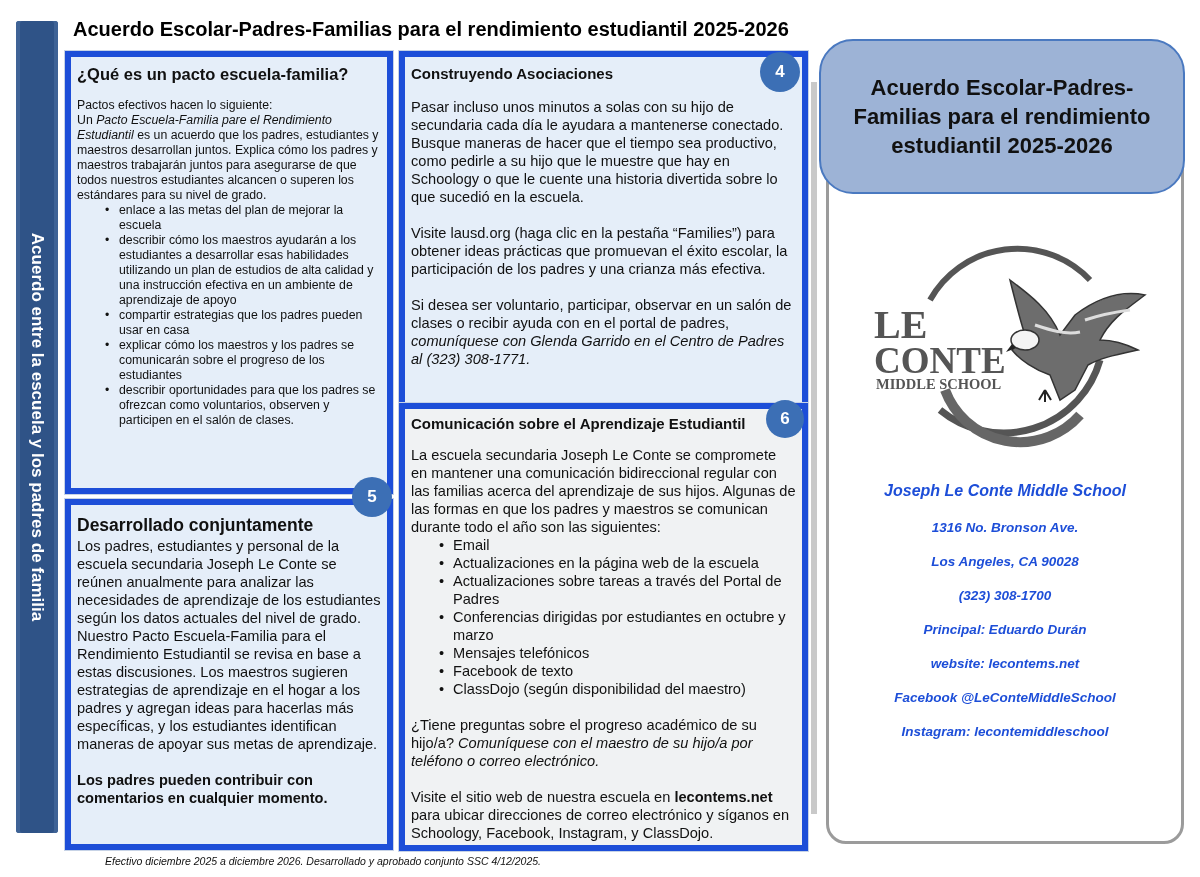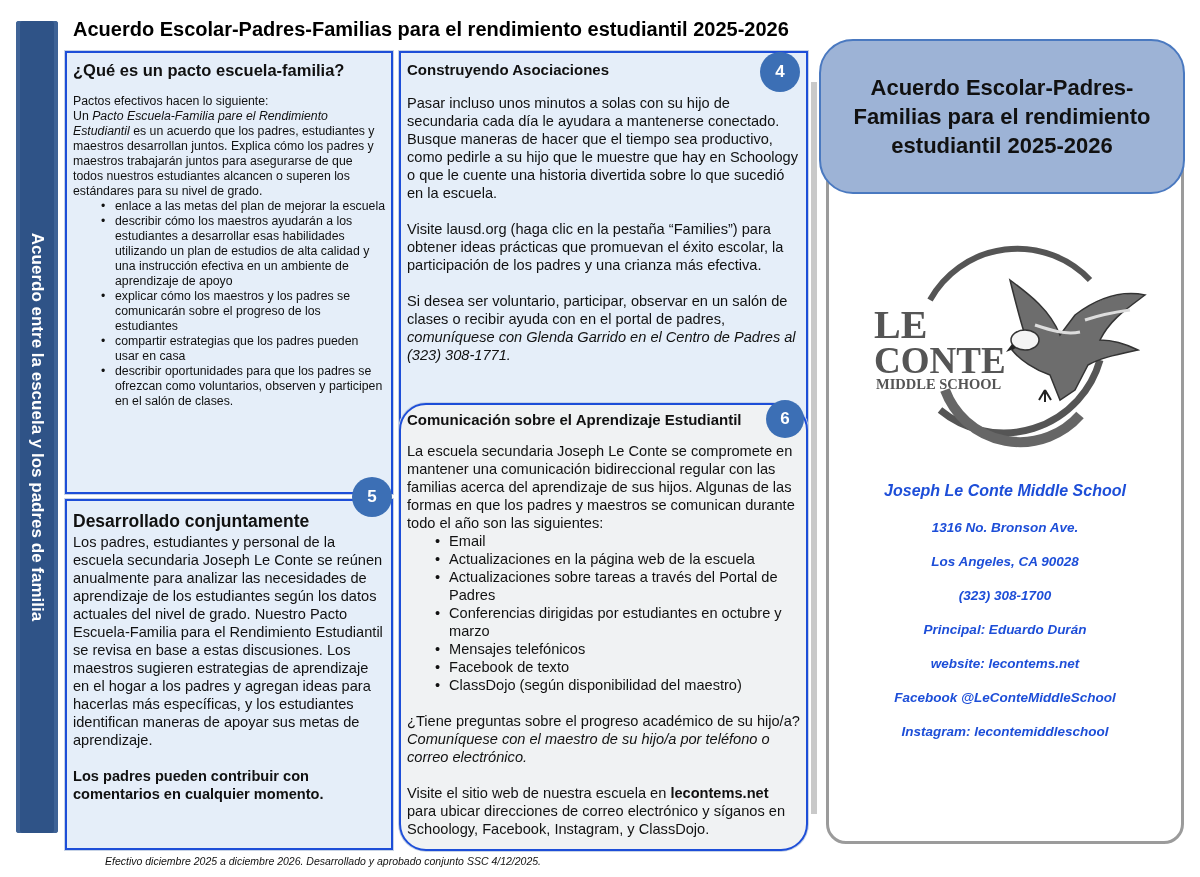--- a/index.html
+++ b/index.html
@@ -15,29 +15,29 @@
     position: absolute; left: 50%; top: 50%;
     transform: translate(-50%, -50%) rotate(90deg);
     white-space: nowrap; color: #fff; font-weight: bold; font-size: 17px;
   }
 
   .main-title {
     position: absolute; left: 73px; top: 18px; font-size: 20px; font-weight: bold; color: #000;
   }
 
   .panel {
-    position: absolute; border: 2px solid #1d4ed8; background: #e5eef9;
+    position: absolute; border: 6px solid #1d4ed8; background: #e5eef9;
     box-shadow: 0 0 0 1px #c7d3e6;
   }
   .panel.gray { background: #f0f2f3; }
 
   .p1 { left: 65px; top: 51px; width: 328px; height: 443px; padding: 8px 6px 6px 6px; }
   .p2 { left: 65px; top: 499px; width: 328px; height: 351px; padding: 10px 6px 6px 6px; }
   .p3 { left: 399px; top: 51px; width: 409px; height: 384px; padding: 8px 6px 6px 6px; }
-  .p4 { left: 399px; top: 403px; width: 409px; height: 448px; padding: 6px 6px 6px 6px; border-radius: 27px; }
+  .p4 { left: 399px; top: 403px; width: 409px; height: 448px; padding: 6px 6px 6px 6px; }
 
   .h-lg { font-size: 16.5px; font-weight: bold; margin-bottom: 14px; }
   .h-md { font-size: 15px; font-weight: bold; margin-bottom: 16px; }
   .h-xl { font-size: 17.5px; font-weight: bold; margin-bottom: 1px; }
 
   .small { font-size: 12.3px; line-height: 15px; }
   .mid { font-size: 14.6px; line-height: 18px; }
 
   ul.bul { list-style: none; margin-left: 28px; }
   ul.bul li { position: relative; padding-left: 14px; }
@@ -88,22 +88,22 @@
 
 <div class="panel p1">
   <div class="h-lg">¿Qué es un pacto escuela-familia?</div>
   <div class="small">Pactos efectivos hacen lo siguiente:</div>
   <div class="small">
     <span>Un </span><i>Pacto Escuela-Familia pare el Rendimiento Estudiantil</i><span> es un acuerdo que los padres, estudiantes y maestros desarrollan juntos. Explica cómo los padres y maestros trabajarán juntos para asegurarse de que todos nuestros estudiantes alcancen o superen los estándares para su nivel de grado.</span>
   </div>
   <ul class="bul small">
     <li>enlace a las metas del plan de mejorar la escuela</li>
     <li>describir cómo los maestros ayudarán a los estudiantes a desarrollar esas habilidades utilizando un plan de estudios de alta calidad y una instrucción efectiva en un ambiente de aprendizaje de apoyo</li>
+    <li>compartir estrategias que los padres pueden usar en casa</li>
     <li>explicar cómo los maestros y los padres se comunicarán sobre el progreso de los estudiantes</li>
-    <li>compartir estrategias que los padres pueden usar en casa</li>
     <li>describir oportunidades para que los padres se ofrezcan como voluntarios, observen y participen en el salón de clases.</li>
   </ul>
 </div>
 
 <div class="panel p2">
   <div class="h-xl">Desarrollado conjuntamente</div>
   <div class="mid">Los padres, estudiantes y personal de la escuela secundaria Joseph Le Conte se reúnen anualmente para analizar las necesidades de aprendizaje de los estudiantes según los datos actuales del nivel de grado. Nuestro Pacto Escuela-Familia para el Rendimiento Estudiantil se revisa en base a estas discusiones. Los maestros sugieren estrategias de aprendizaje en el hogar a los padres y agregan ideas para hacerlas más específicas, y los estudiantes identifican maneras de apoyar sus metas de aprendizaje.</div>
   <div class="gap"></div>
   <div class="mid" style="font-weight:bold;">Los padres pueden contribuir con comentarios en cualquier momento.</div>
 </div>

